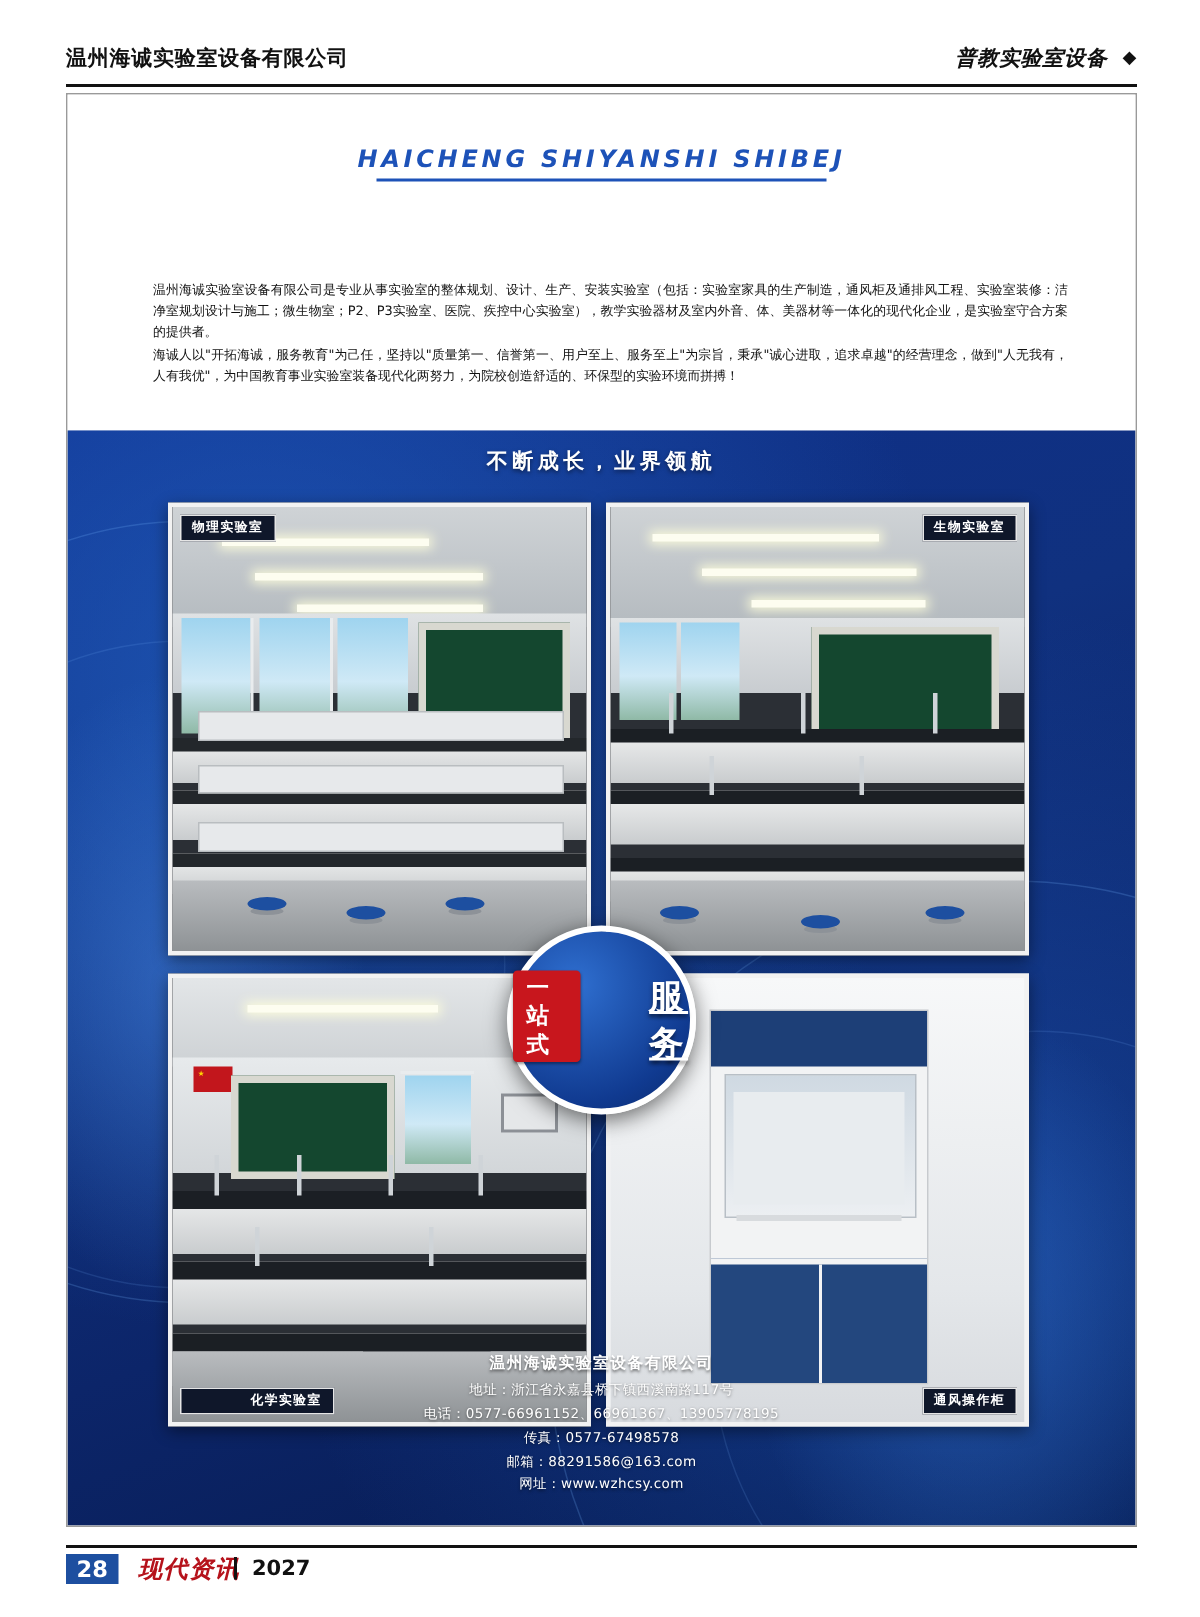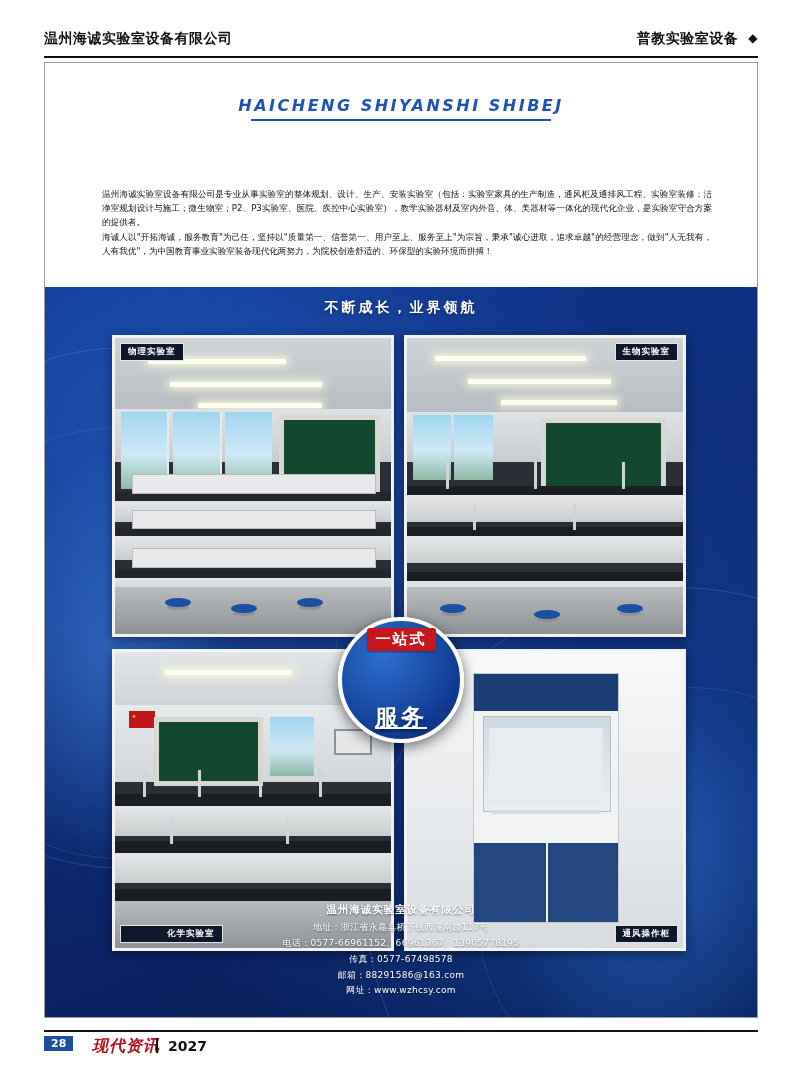--- a/index.html
+++ b/index.html
@@ -20,20 +20,21 @@
   }
   .hdr-left{
     position:absolute;left:0;top:0;
     font-size:14px;font-weight:bold;color:#111;
     letter-spacing:.5px;
   }
   .hdr-right{
     position:absolute;right:0;top:0;
     font-size:14px;font-weight:bold;color:#111;
     letter-spacing:.5px;
+    font-style:italic;
   }
   .hdr-diamond{
     display:inline-block;margin-left:10px;
     transform:translateY(-1px);
     color:#111;font-size:12px;
   }
   .hdr-rule{
     position:absolute;left:44px;right:42px;top:56px;height:2px;background:#111;
   }
   
@@ -159,21 +160,21 @@
   .hood-handle{position:absolute;background:#d8dbde;}
   .hood-duct{position:absolute;left:40%;top:0;width:20%;height:8%;background:#e9ebed;border:1px solid #c7cace;}
   
   .badge{
     position:absolute;left:50%;top:330px;transform:translateX(-50%);
     width:118px;height:118px;border-radius:50%;
     background:radial-gradient(circle at 35% 30%,#2f6fd0,#103a90 70%,#0a2a6d);
     border:4px solid #ffffff;
     box-shadow:0 4px 14px rgba(0,0,0,.55);
     z-index:9;
-    display:flex;flex-direction:column;align-items:center;justify-content:center;gap:46px;
+    display:flex;flex-direction:row;align-items:center;justify-content:center;gap:46px;
   }
   .badge-top{
     background:#c8161d;color:#fff;
     font-size:15px;font-weight:bold;letter-spacing:2px;
     padding:2px 9px;border-radius:3px;margin-bottom:5px;
     box-shadow:0 1px 2px rgba(0,0,0,.4);
   }
   .badge-bottom{
     color:#fff;font-size:23px;font-weight:bold;letter-spacing:3px;
     text-shadow:0 2px 3px rgba(0,0,0,.5);
@@ -186,21 +187,21 @@
     text-shadow:0 1px 2px rgba(0,0,0,.5);
   }
   .contact .c-title{font-size:10.5px;font-weight:bold;margin-bottom:2px;letter-spacing:1px;}
   
   .footer{
     position:absolute;left:44px;right:42px;bottom:22px;height:26px;
   }
   .foot-rule{position:absolute;left:0;right:0;top:0;height:2px;background:#111;}
   .pagenum{
     position:absolute;left:0;top:6px;
-    background:#1d4fa0;color:#fff;font-size:11px;font-weight:bold;
+    background:#1d4fa0;color:#fff;font-size:15px;font-weight:bold;
     padding:1px 7px;
   }
   .foot-brand{
     position:absolute;left:48px;top:6px;
     font-size:16px;font-weight:bold;color:#b5121b;
     font-style:italic;letter-spacing:1px;
   }
   .foot-year{
     position:absolute;left:124px;top:8px;
     font-size:14px;font-weight:bold;color:#111;

